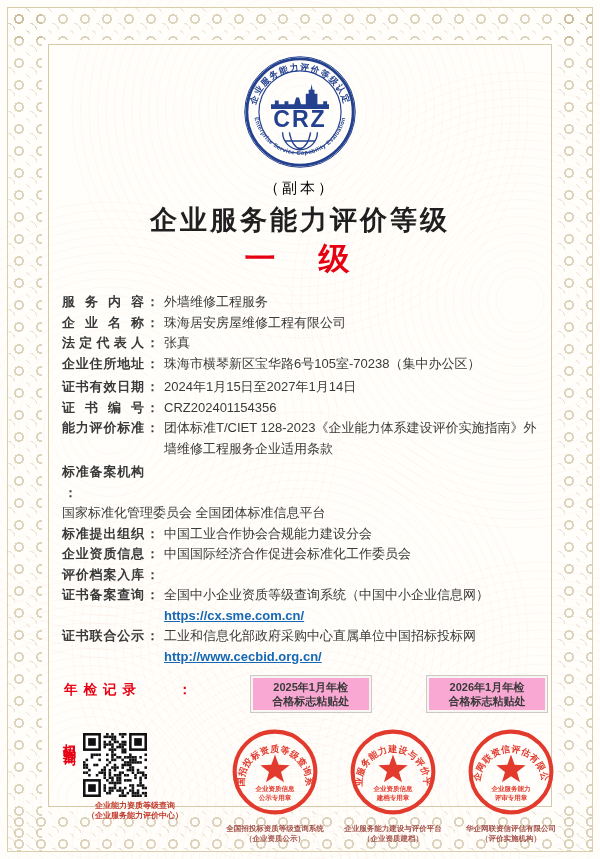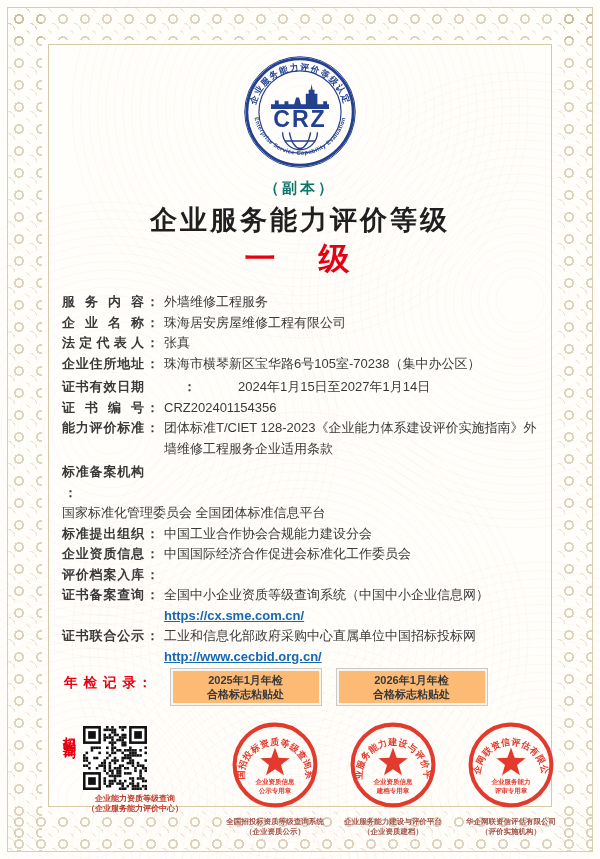--- a/index.html
+++ b/index.html
@@ -15,37 +15,37 @@
   .band.top{left:8px;right:8px;top:8px;height:32px;}
   .band.bottom{left:8px;right:8px;bottom:8px;height:40px;}
   .band.left{left:8px;top:8px;bottom:8px;width:34px;}
   .band.right{right:8px;top:8px;bottom:8px;width:34px;}
   .frame-inner{position:absolute;left:48px;right:48px;top:44px;bottom:52px;border:1px solid #d5c9a8;pointer-events:none;}
   #guilloche-svg{position:absolute;inset:0;pointer-events:none;}
 
   .content{position:absolute;left:52px;right:52px;top:46px;bottom:54px;color:#3a3a3a;}
   .emblem-wrap{text-align:center;margin-top:8px;}
   .emblem-wrap svg{width:116px;height:116px;}
-  .copy-label{text-align:center;font-size:15px;font-weight:bold;color:#0f766e;letter-spacing:3px;margin-top:5px;}
+  .copy-label{text-align:center;font-size:15px;font-weight:normal;color:#000000;letter-spacing:3px;margin-top:5px;}
   .title1{text-align:center;font-size:21px;font-weight:bold;color:#1f1f1f;letter-spacing:3px;margin-top:11px;}
   .title2{text-align:center;font-size:27px;font-weight:bold;color:#1f1f1f;letter-spacing:3px;margin-top:4px;}
   .grade{text-align:center;font-size:31px;font-weight:bold;color:#e60012;letter-spacing:6px;}
 
   .fields{margin:12px 4px 0 10px;font-size:13px;line-height:20.5px;}
   .row{display:flex;align-items:flex-start;}
   .flabel{width:82px;flex:none;font-weight:bold;text-align:justify;text-align-last:justify;}
   .colon{flex:none;font-weight:bold;margin:0 5px 0 2px;}
   .fvalue{flex:1;}
   .flink{color:#1668b5;text-decoration:underline;font-weight:bold;cursor:pointer;}
   .row.sub{padding-left:102px;}
 
-  .annual{display:flex;align-items:flex-start;margin-top:1px;padding-left:12px;}
+  .annual{display:flex;align-items:flex-start;margin-top:8px;padding-left:12px;gap:40px;}
   .alabel{width:72px;flex:none;font-weight:bold;color:#e60012;font-size:13.5px;text-align:justify;text-align-last:justify;margin-top:6px;}
   .acolon{flex:none;color:#e60012;font-weight:bold;margin:6px 4px 0 2px;font-size:13.5px;}
-  .acheck-box{width:150px;background:#fdba74;border:1px solid #ccc9c3;box-shadow:inset 0 0 0 2px #f6f5f2;
+  .acheck-box{width:150px;background:#f9a8d4;border:1px solid #ccc9c3;box-shadow:inset 0 0 0 2px #f6f5f2;
               text-align:center;font-size:11px;font-weight:bold;color:#3a3a3a;line-height:14px;padding:4px 0;margin-left:14px;}
 
   .bottom{display:flex;align-items:flex-start;margin-top:14px;}
   .qr-block{width:150px;flex:none;display:flex;flex-wrap:wrap;padding:6px 0 0 8px;}
   .qr-side{writing-mode:vertical-rl;text-orientation:upright;color:#e60012;font-weight:bold;
            font-size:13px;letter-spacing:3px;height:62px;margin-right:5px;}
   #qr-code-svg{width:64px;height:64px;}
   .qr-caption{width:100%;text-align:center;color:#c23a2d;font-size:8px;line-height:10px;margin-top:4px;font-weight:bold;}
   .seals{flex:1;display:flex;justify-content:space-between;padding:0 2px 0 6px;}
   .seal-block{width:118px;text-align:center;}
@@ -287,21 +287,21 @@
       <div class="row">
         <span class="flabel">法定代表人</span>
           <span class="colon">：</span>
         <span class="fvalue">张真</span>
       </div>
       <div class="row">
         <span class="flabel">企业住所地址</span>
           <span class="colon">：</span>
         <span class="fvalue">珠海市横琴新区宝华路6号105室-70238（集中办公区）</span>
       </div>
-      <div class="row" style="margin-top:3px;gap:37px;">
+      <div class="row" style="margin-top:3px;">
         <span class="flabel">证书有效日期</span>
           <span class="colon">：</span>
         <span class="fvalue">2024年1月15日至2027年1月14日</span>
       </div>
       <div class="row">
         <span class="flabel">证书编号</span>
           <span class="colon">：</span>
         <span class="fvalue">CRZ202401154356</span>
       </div>
       <div class="row">

